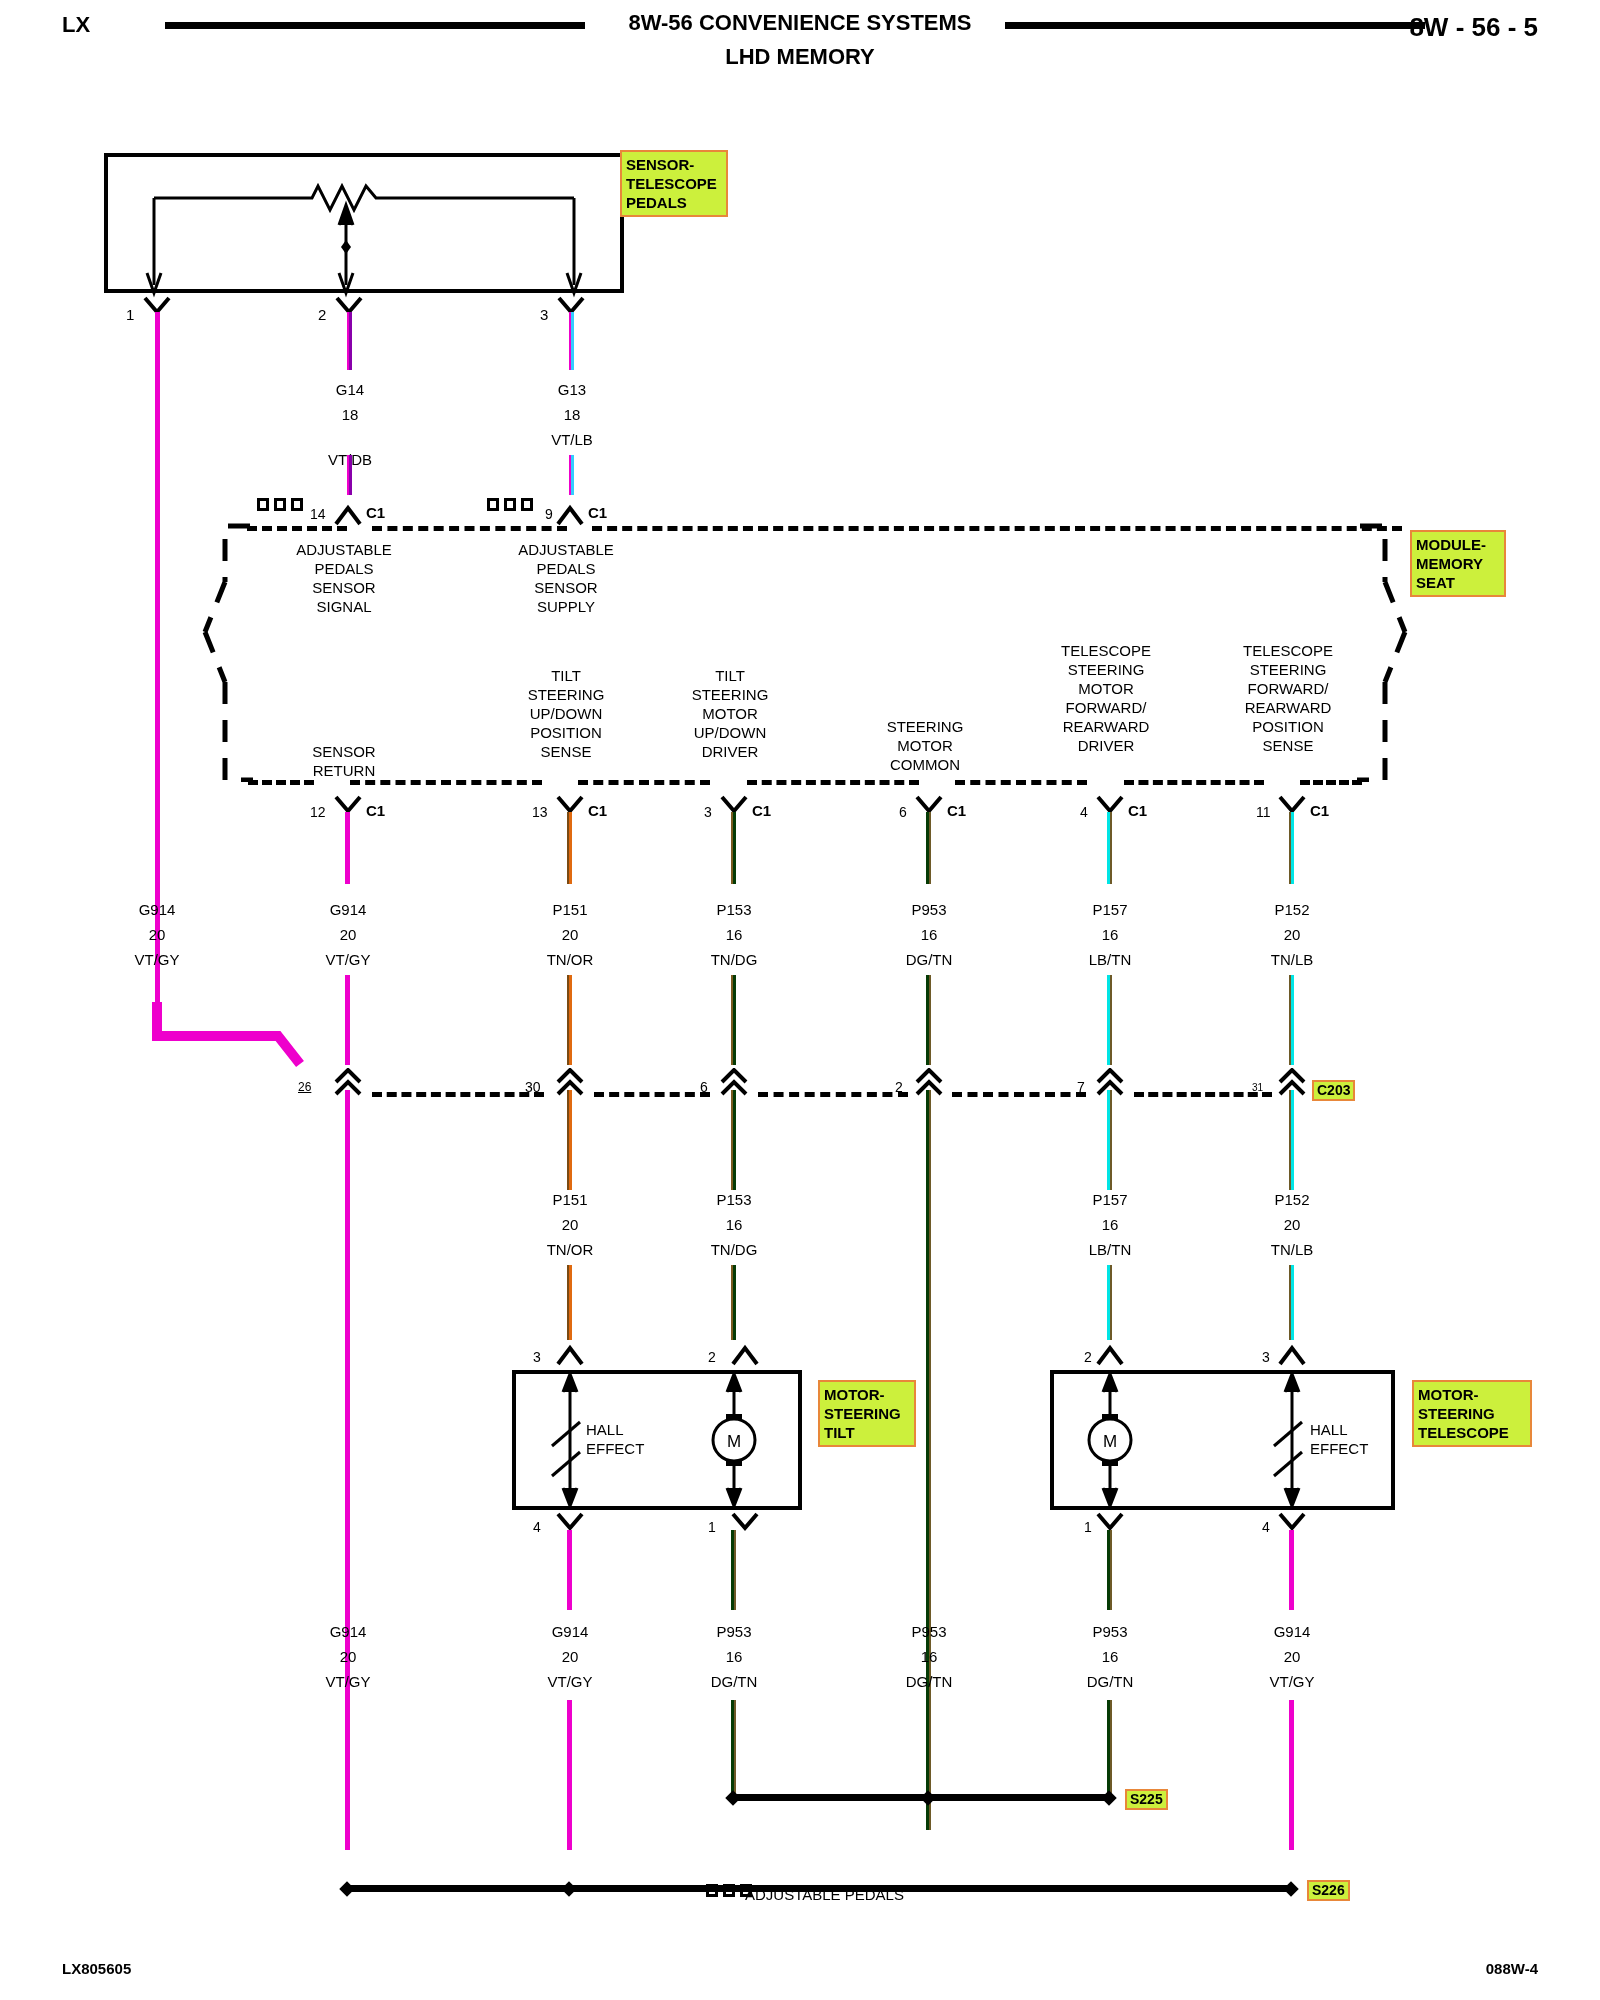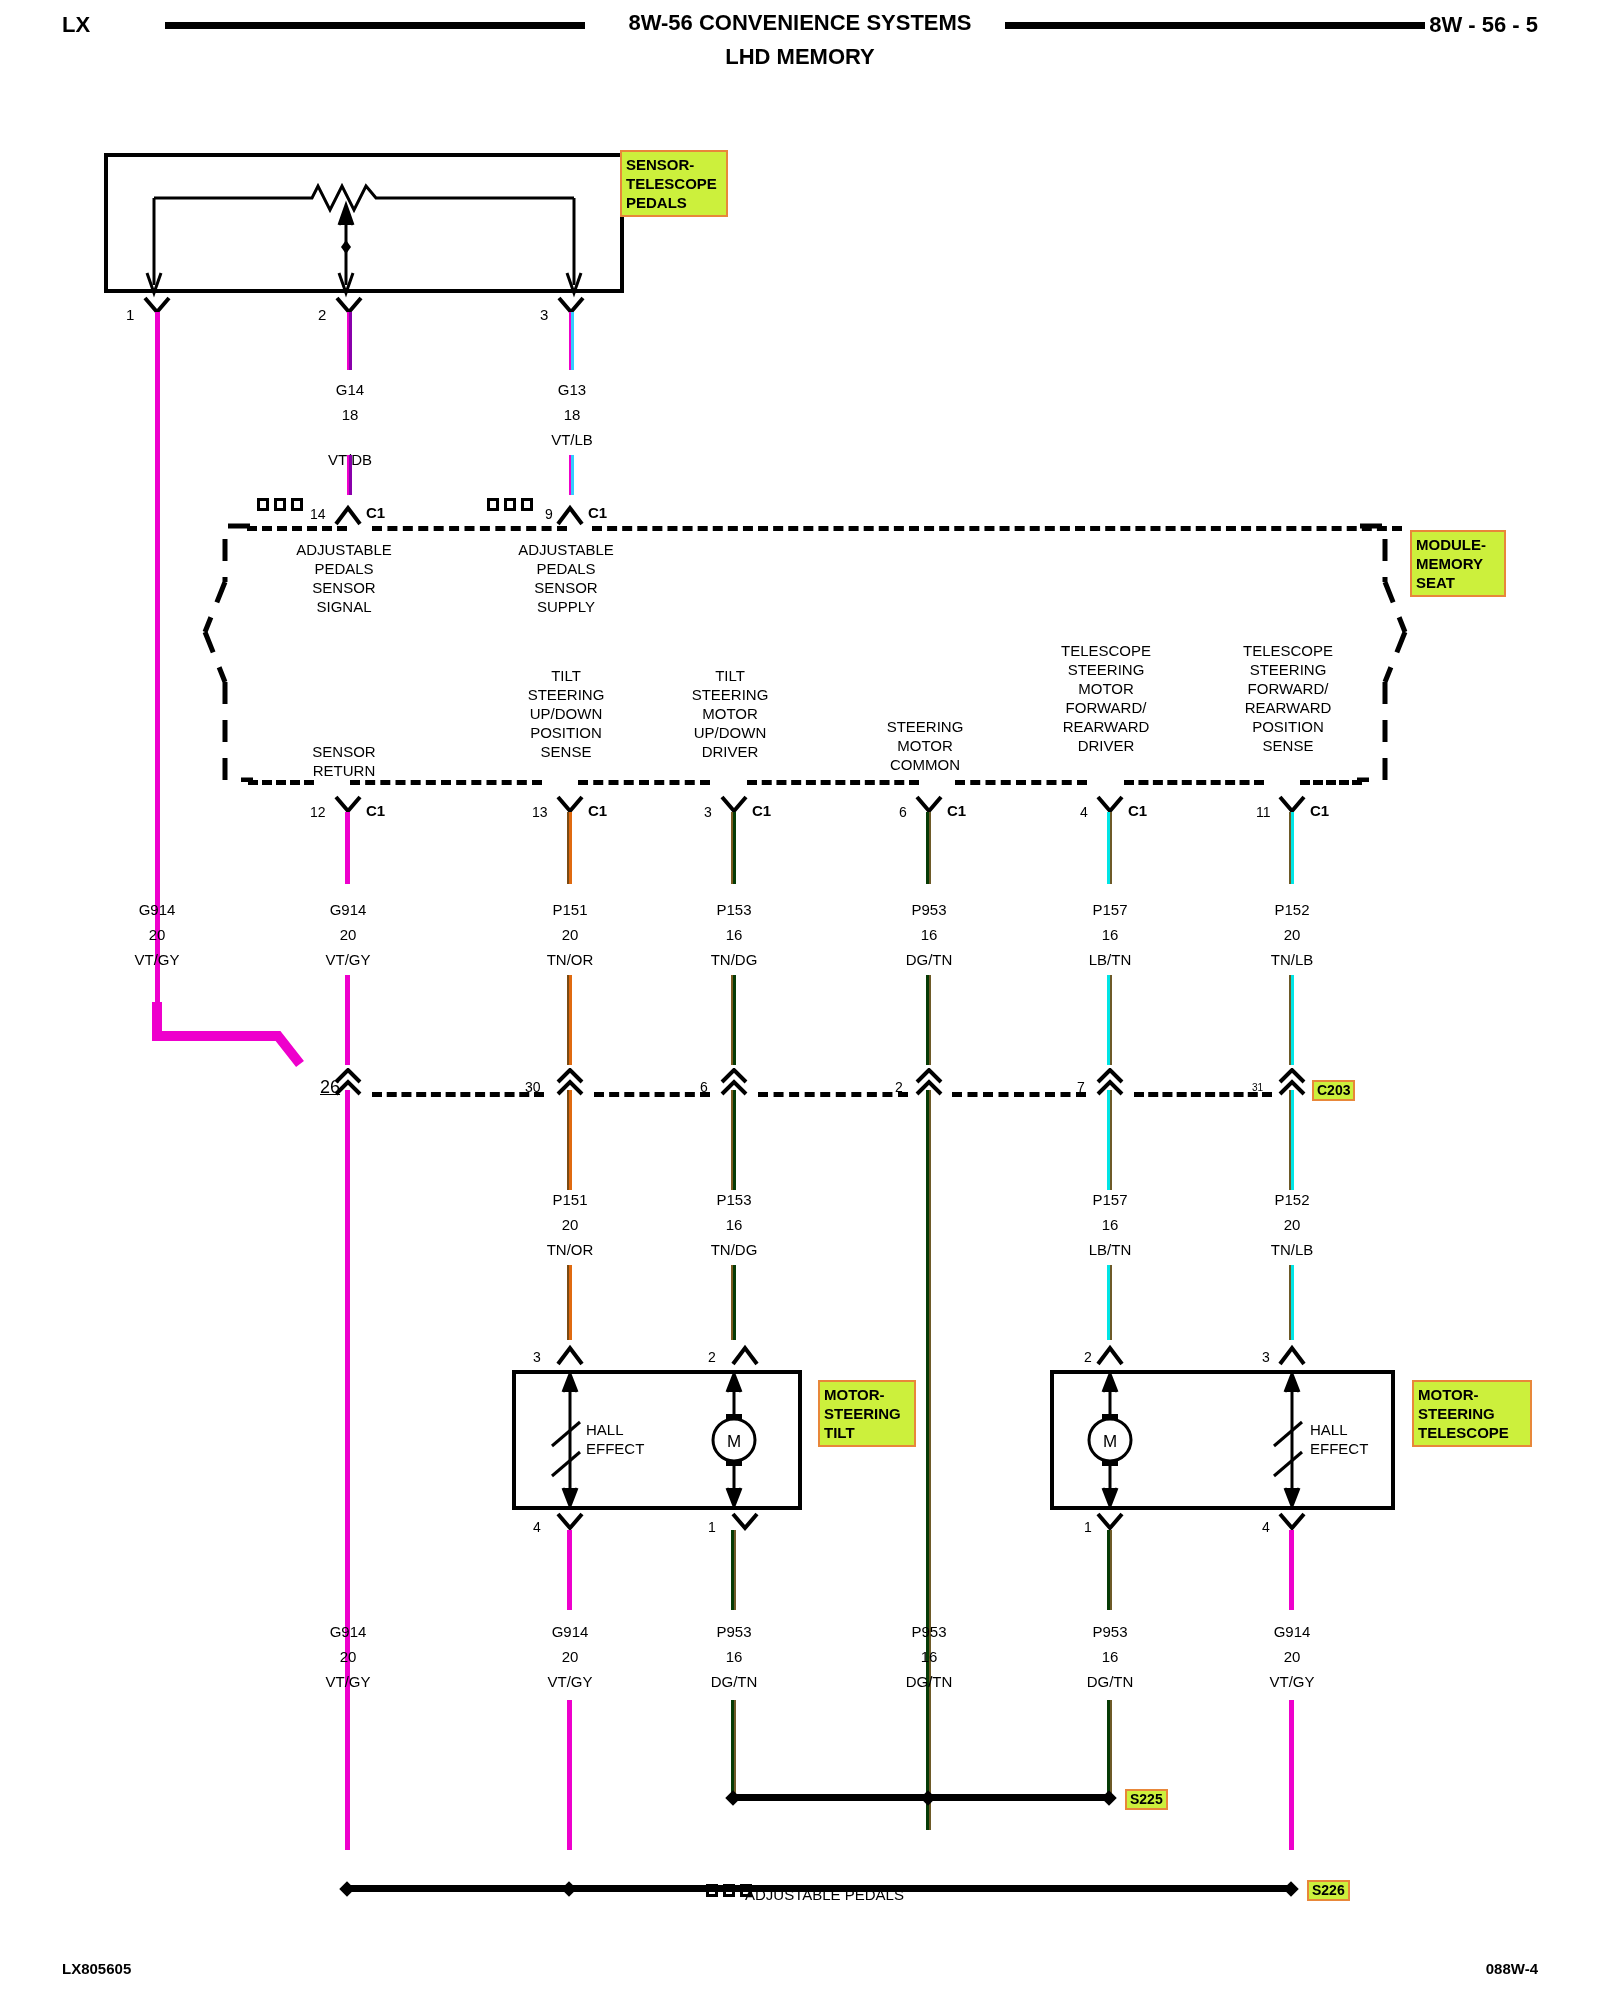--- a/index.html
+++ b/index.html
@@ -8,21 +8,21 @@
 
   .abs{position:absolute;}
   .txt{position:absolute;font-size:15px;line-height:19px;white-space:pre;color:#000;}
   .ctr{transform:translateX(-50%);text-align:center;}
 
   
   .hdr-txt{position:absolute;font-weight:bold;color:#000;}
   #hdr-lx{left:62px;top:12px;font-size:22px;}
   #hdr-title{left:800px;top:10px;font-size:22px;transform:translateX(-50%);text-align:center;}
   #hdr-sub{left:800px;top:44px;font-size:22px;transform:translateX(-50%);text-align:center;}
-  #hdr-page{right:62px;top:12px;font-size:22px;}
+  #hdr-page{right:62px;top:12px;font-size:26px;}
   .hdr-rule{position:absolute;height:7px;background:#000;top:22px;}
   #hdr-rule-l{left:165px;width:420px;}
   #hdr-rule-r{left:1005px;width:420px;}
 
   
   .box{position:absolute;border:4px solid #000;background:transparent;box-sizing:border-box;}
   .wire{position:absolute;width:5px;}
 
   
   .callout{position:absolute;background:#ccf03c;border:2px solid #e8873a;
@@ -281,21 +281,21 @@
   <div class="txt ctr" style="left:1292px;top:925px;">20</div>
   <div class="txt ctr" style="left:1292px;top:950px;">TN/LB</div>
   <div class="wire" style="left:1289px;top:975px;height:90px;background:linear-gradient(90deg,#6e5a28 0 35%,#00e5e5 35% 100%);"></div>
 
   <div class="dash-h" style="left:372px;top:1092px;width:172px;"></div>
   <div class="dash-h" style="left:594px;top:1092px;width:116px;"></div>
   <div class="dash-h" style="left:758px;top:1092px;width:150px;"></div>
   <div class="dash-h" style="left:952px;top:1092px;width:134px;"></div>
   <div class="dash-h" style="left:1134px;top:1092px;width:138px;"></div>
 
-  <div class="txt" style="left:320px;top:1078px;font-size:18px;text-decoration:underline;">26</div>
+  <div class="txt" style="left:298px;top:1078px;font-size:12px;text-decoration:underline;">26</div>
   <svg class="pin" style="left:334px;top:1068px;width:28px;height:28px;" viewBox="0 0 28 28">
     <path d="M2 14 L14 2 L26 14 M2 26 L14 14 L26 26" stroke="#000" stroke-width="4" fill="none"></path>
     </svg>
 
   <div class="txt" style="left:525px;top:1078px;font-size:14px;text-align:center;">30</div>
   <svg class="pin" style="left:556px;top:1068px;width:28px;height:28px;" viewBox="0 0 28 28">
     <path d="M2 14 L14 2 L26 14 M2 26 L14 14 L26 26" stroke="#000" stroke-width="4" fill="none"></path>
     </svg>
 
   <div class="txt" style="left:700px;top:1078px;font-size:14px;">6</div>

